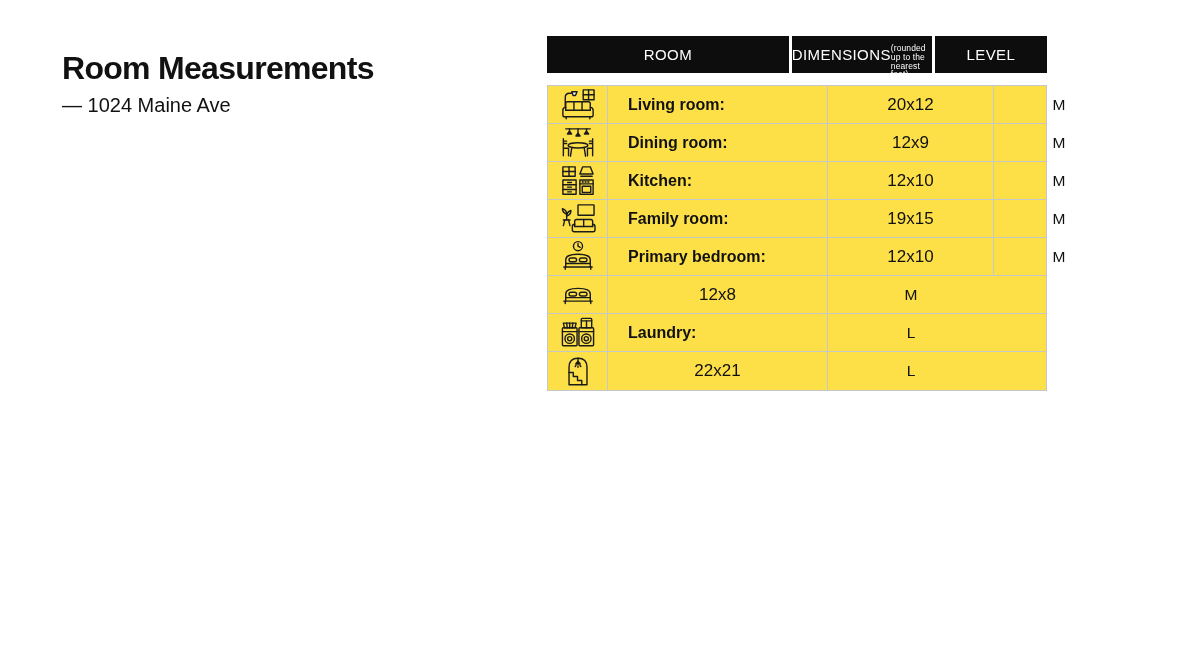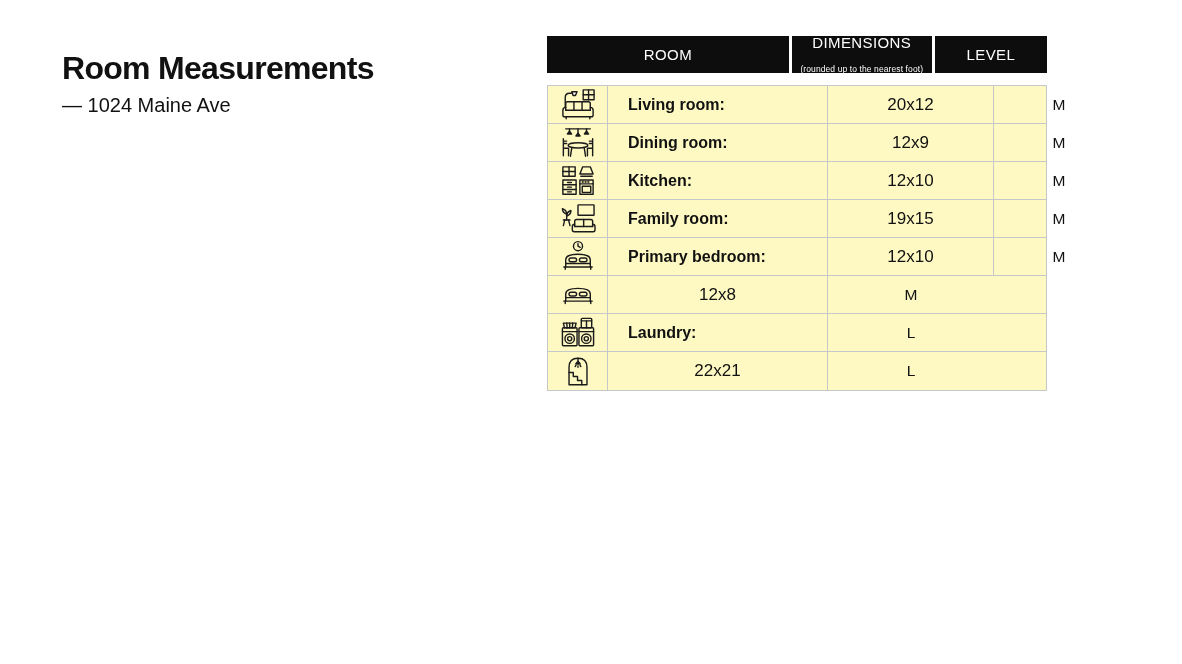--- a/index.html
+++ b/index.html
@@ -35,25 +35,25 @@
 
   .thead { display: flex; gap: 3px; height: 37px; }
   .th {
     background: var(--header-bg, #0d0d0d);
     color: #ffffff;
     display: flex; align-items: center; justify-content: center;
     font-size: 15px;
     letter-spacing: 0.4px;
   }
   .th-room  { width: 280px; }
-  .th-dims  { width: 162px; flex-direction: column; line-height: 1.05; }
+  .th-dims  { width: 162px; flex-direction: row; line-height: 1.05; }
   .th-level { width: 130px; }
   .th-note  { font-size: 8.5px; letter-spacing: 0.1px; margin-top: 14px; font-weight: 400; }
 
-  .tbody { margin-top: 12px; border: 1px solid var(--border, #c5c8ca); background: #fef9c3; }
+  .tbody { margin-top: 12px; border: 1px solid var(--border, #c5c8ca); background: #fde047; }
   .trow {
     display: grid;
     grid-template-columns: 60px 220px 166px 130px;
     height: 38px;
     border-bottom: 1px solid var(--border, #c5c8ca);
   }
   .trow:last-child { border-bottom: none; }
   .cell { display: flex; align-items: center; }
   .icon-cell  { justify-content: center; border-right: 1px solid var(--border, #c5c8ca); }
   .room-cell  { padding-left: 20px; font-weight: 700; font-size: 16px; border-right: 1px solid var(--border, #c5c8ca); }

